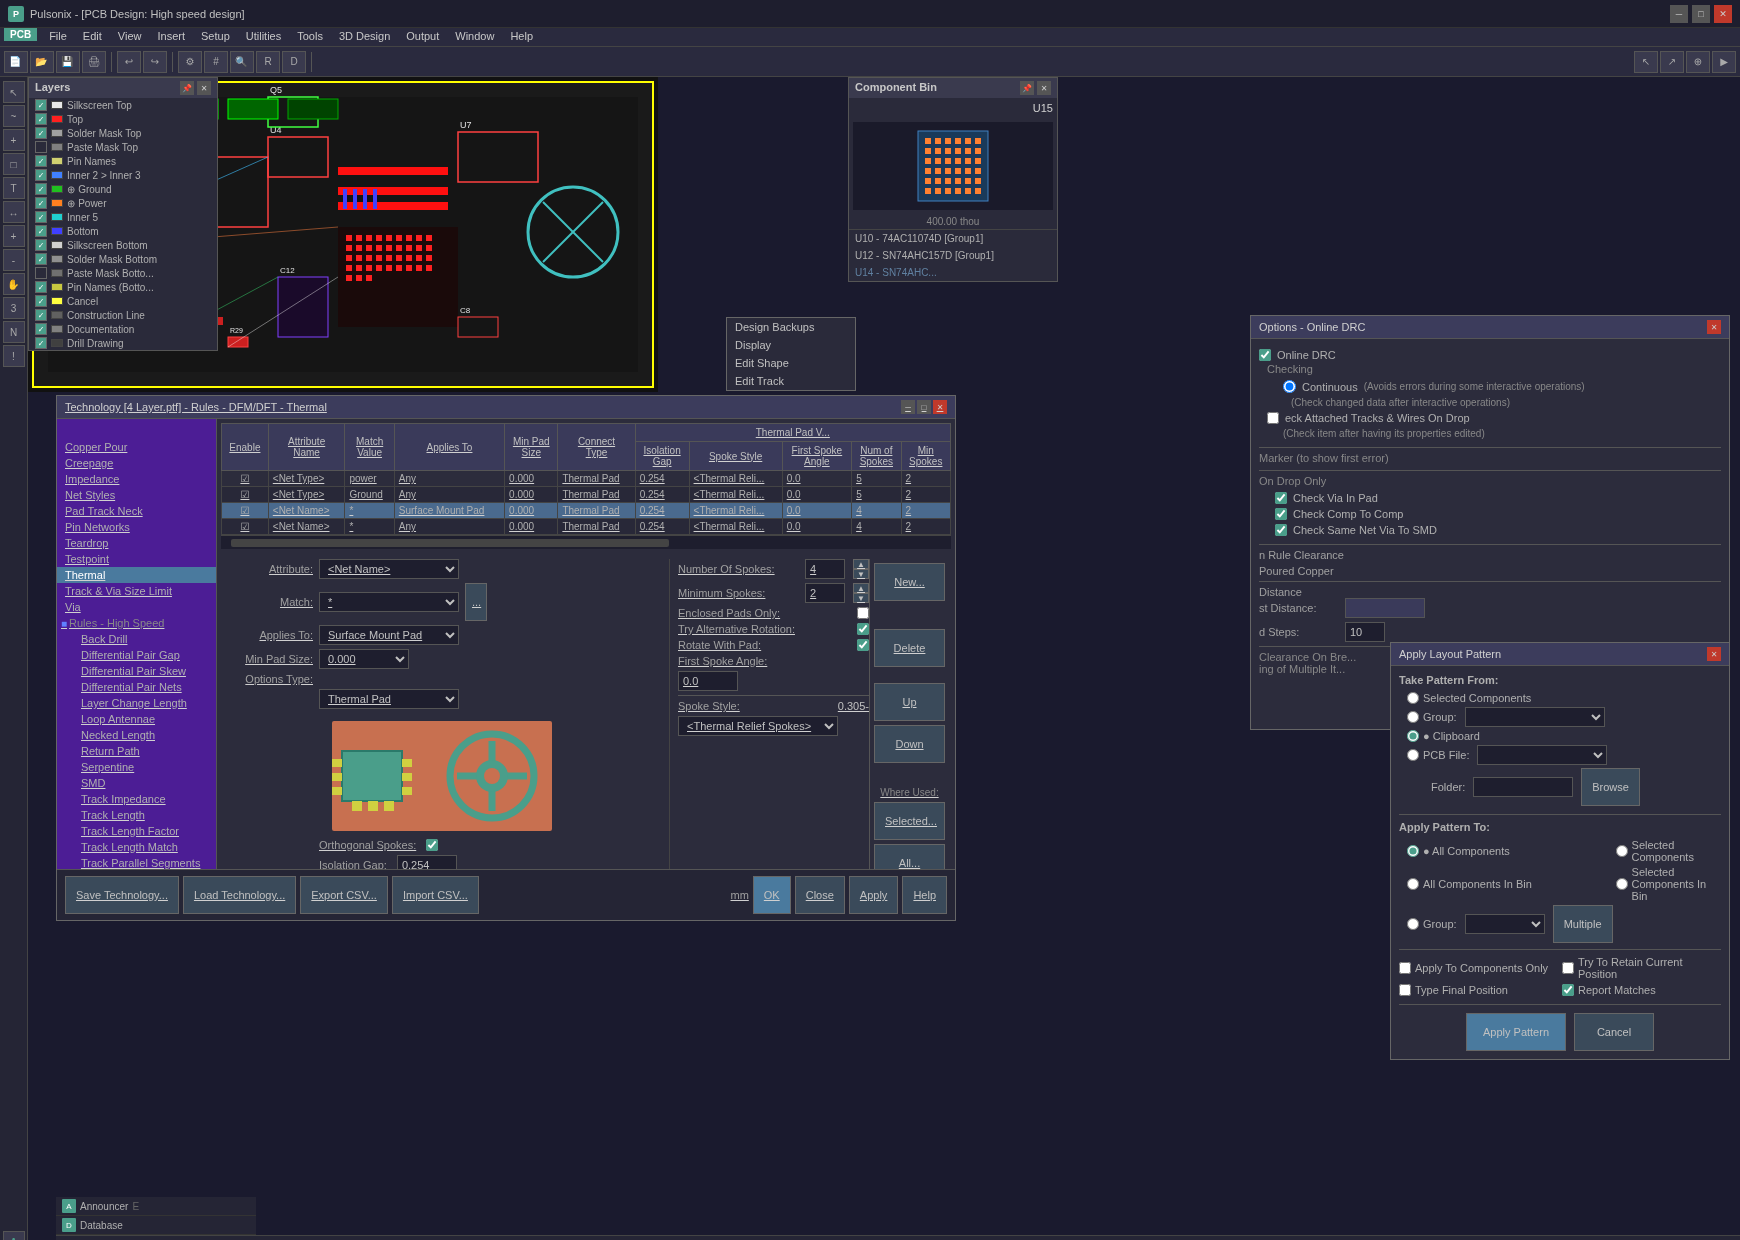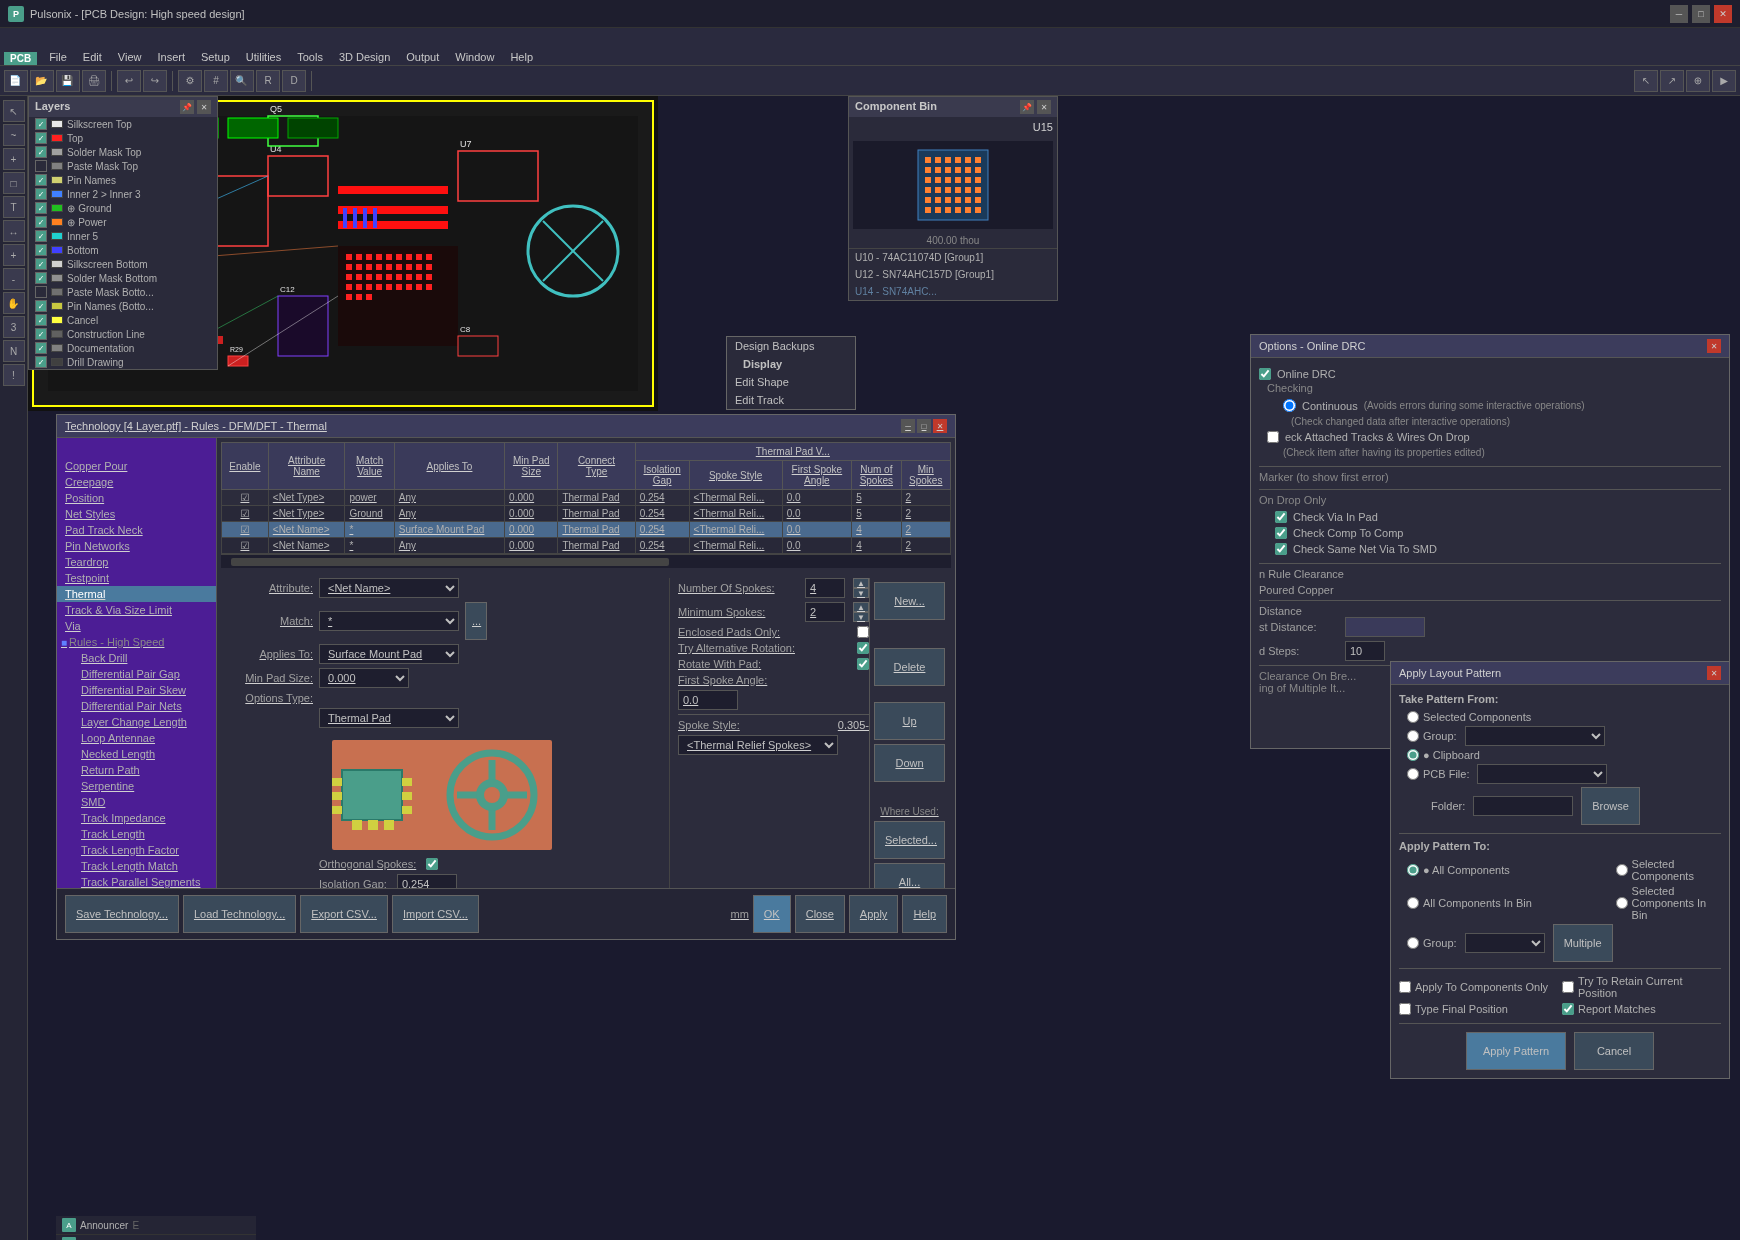--- a/index.html
+++ b/index.html
@@ -38,23 +38,23 @@
       background: #555;
       border: none; cursor: pointer;
       display: flex; align-items: center; justify-content: center;
       font-size: 9px; color: #ccc;
     }
     .title-btn.close { background: #c0392b; }
 
     
     .menu-bar {
       background: #2a2a3e;
-      height: 38px;
-      display: flex;
-      align-items: flex-end;
+      height: 19px;
+      display: flex;
+      align-items: flex-start;
       padding: 0 4px;
       border-bottom: 1px solid #444;
     }
     .menu-item {
       padding: 2px 8px;
       font-size: 11px;
       color: #c8c8c8;
       cursor: pointer;
     }
     .menu-logo {
@@ -697,21 +697,21 @@
         <div class="layer-item">
           <div class="layer-check checked">✓</div>
           <div class="layer-color" style="background:#404040;"></div>
           <span>Drill Drawing</span>
         </div>
       </div>
     </div>
 
     <div style="position:absolute;top:240px;left:698px;background:#2a2a3a;border:1px solid #666;z-index:5;min-width:130px;">
       <div style="padding:3px 8px;font-size:11px;color:#c0c0c0;cursor:pointer;">Design Backups</div>
-      <div style="padding:3px 16px;font-size:11px;color:#c0c0c0;cursor:pointer;font-weight:bold;">Display</div>
+      <div style="padding:3px 8px;font-size:11px;color:#c0c0c0;cursor:pointer;">Display</div>
       <div style="padding:3px 8px;font-size:11px;color:#c0c0c0;cursor:pointer;">Edit Shape</div>
       <div style="padding:3px 8px;font-size:11px;color:#c0c0c0;cursor:pointer;">Edit Track</div>
     </div>
 
     <div style="position:absolute;top:0;left:820px;width:210px;background:#2a2a3a;border:1px solid #555;">
       <div class="comp-bin-title">
         <span>Component Bin</span>
         <div style="display:flex;gap:3px;">
           <button class="hdr-btn">📌</button>
           <button class="hdr-btn">✕</button>
@@ -777,21 +777,21 @@
           <button class="hdr-btn">□</button>
           <button class="hdr-btn" style="background:#c0392b;">✕</button>
         </div>
       </div>
 
       <div class="tech-content">
 
         <div class="tech-tree">
           <div class="tree-item">Copper Pour</div>
           <div class="tree-item">Creepage</div>
-          <div class="tree-item">Position</div>
+          <div class="tree-item">Impedance</div>
           <div class="tree-item">Net Styles</div>
           <div class="tree-item">Pad Track Neck</div>
           <div class="tree-item">Pin Networks</div>
           <div class="tree-item">Teardrop</div>
           <div class="tree-item">Testpoint</div>
           <div class="tree-item selected">Thermal</div>
           <div class="tree-item">Track &amp; Via Size Limit</div>
           <div class="tree-item">Via</div>
           <div class="tree-section">
             <span style="color:#6080ff;font-size:10px;margin-right:2px;">■</span>

